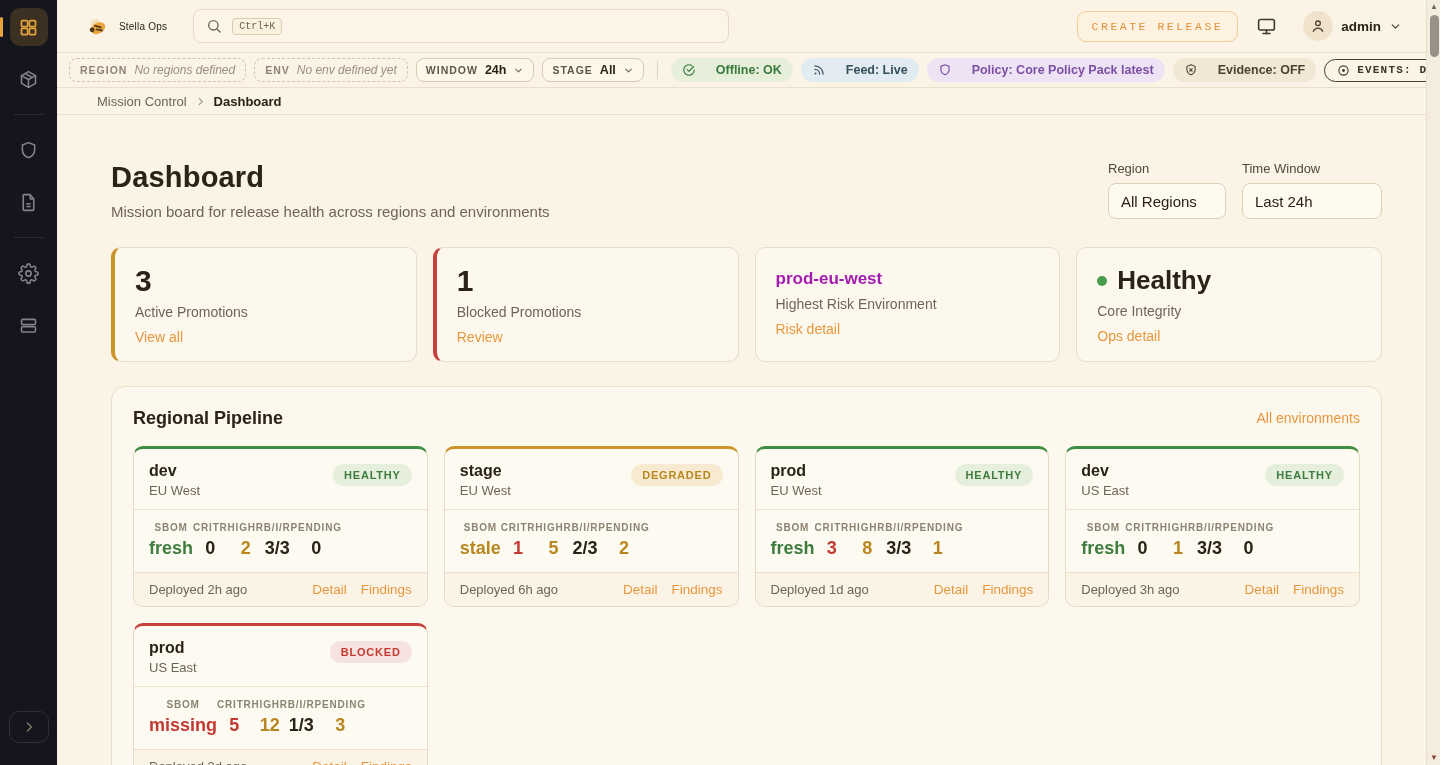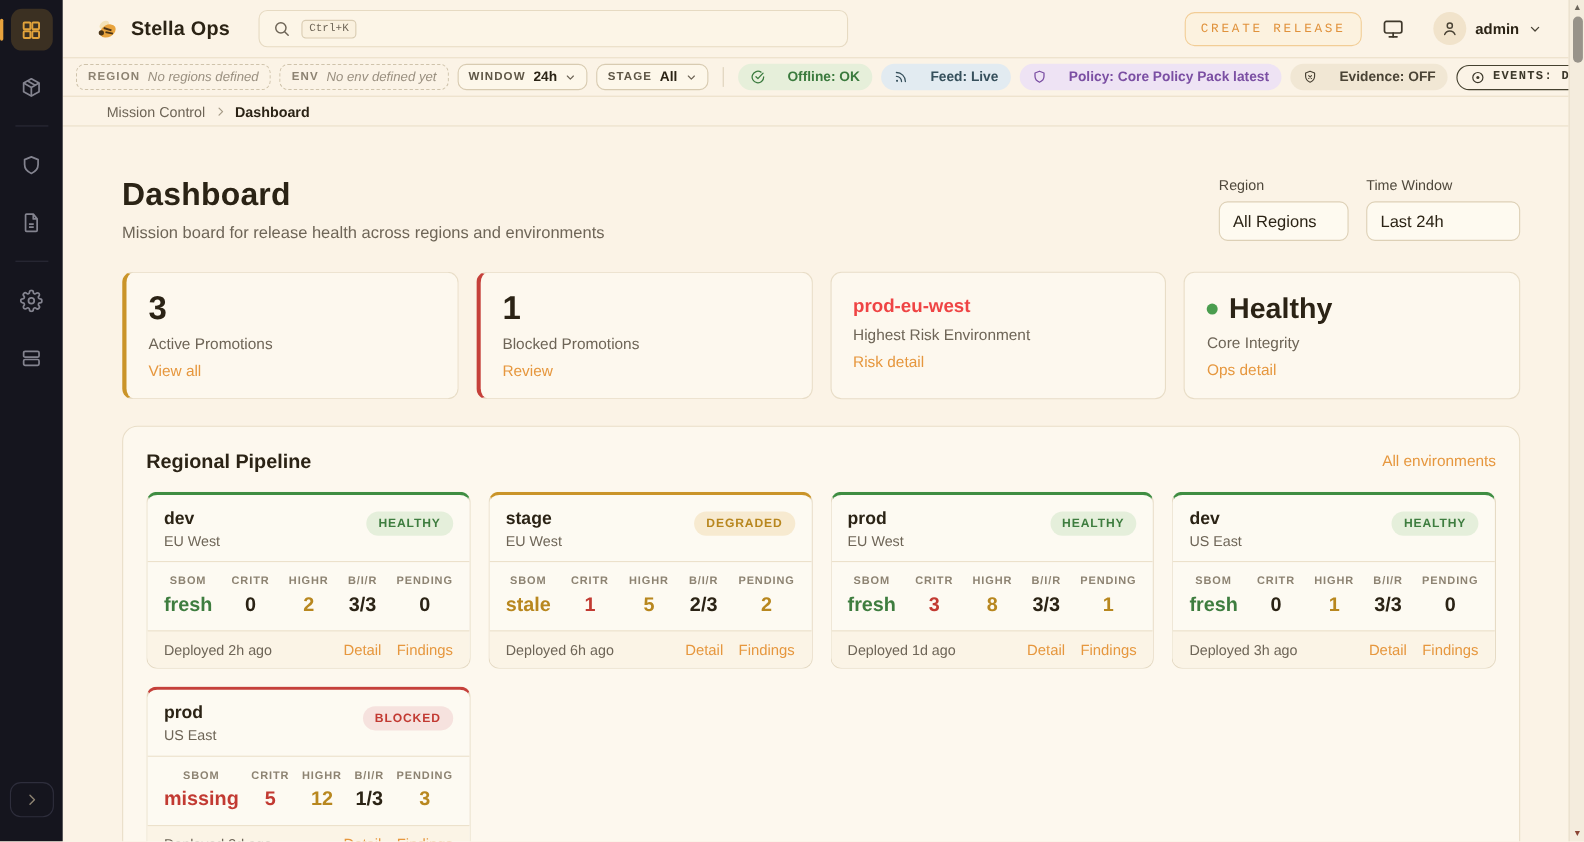--- a/index.html
+++ b/index.html
@@ -34,21 +34,21 @@
   }
   .side-collapse svg { width:14px; height:14px; }
 
   
   .main { flex:1; display:flex; flex-direction:column; margin-right:14px; min-width:0; }
 
   
   .topbar { height:52px; display:flex; align-items:center; padding:0 24px 0 27px; gap:14px; flex-shrink:0; }
   .logo-group { display:flex; align-items:center; gap:9px; }
   .logo-group svg { width:26px; height:26px; }
-  .app-title { font-size:18px; font-weight:700; letter-spacing:.2px; color:#2b2315; }
+  .app-title { font-size:10px; font-weight:400; letter-spacing:.2px; color:#2b2315; }
   .searchbar {
     width:536px; height:34px; border:1px solid #e6dac2; border-radius:8px;
     background:#fcf5e7; display:flex; align-items:center; padding:0 10px 0 12px; gap:10px;
     margin-left:12px;
   }
   .searchbar svg { width:16px; height:16px; color:#6e6557; flex-shrink:0; }
   .searchbar input {
     flex:1; border:none; outline:none; background:transparent;
     font-family:inherit; font-size:13.5px; color:#5f5747;
   }
@@ -137,21 +137,21 @@
 
   
   .stats { display:grid; grid-template-columns:repeat(4,1fr); gap:16px; margin-top:27px; }
   .scard {
     background:#fdf8ee; border:1px solid #e8ddc7; border-radius:10px;
     padding:17px 20px 15px; min-height:111px;
   }
   .scard--amber { border-left:4px solid #ca9429; }
   .scard--red   { border-left:4px solid #c5403a; }
   .scard-value { font-size:30px; font-weight:700; line-height:1.05; color:#2b2315; }
-  .scard-title { font-size:17px; font-weight:700; color:#ef4444; margin-top:4px; }
+  .scard-title { font-size:17px; font-weight:700; color:#a21caf; margin-top:4px; }
   .scard-label { font-size:14px; color:#6e6557; margin-top:7px; }
   .scard-link { font-size:14px; color:#e6973e; margin-top:9px; display:inline-block; cursor:pointer; text-decoration:none; }
   .healthy-row { display:flex; align-items:center; gap:10px; }
   .dot { width:10px; height:10px; border-radius:50%; background:#4a9d4e; flex-shrink:0; }
   .healthy-text { font-size:26px; font-weight:700; color:#2b2315; }
 
   
   .pipeline {
     margin-top:24px; background:#fdf8ee; border:1px solid #e9dec8; border-radius:14px;
     padding:21px 21px 24px;
@@ -172,21 +172,21 @@
   .pcard-head .sub { font-size:13px; color:#6e6557; margin-top:3px; }
   .badge {
     font-size:11px; font-weight:700; letter-spacing:.8px; border-radius:999px;
     padding:5px 11px; margin-top:2px;
   }
   .badge-healthy  { background:#e5efdb; color:#3e7d3f; }
   .badge-degraded { background:#f7ead0; color:#b8871f; }
   .badge-blocked  { background:#f6e2de; color:#c23a32; }
   .pcard-metrics {
     border-top:1px solid #ece1cb; padding:12px 15px 13px;
-    display:flex; justify-content:space-between;
+    display:flex; 
   }
   .metric { text-align:center; }
   .mlabel { display:block; font-size:10px; font-weight:600; letter-spacing:.8px; color:#8d8372; margin-bottom:5px; }
   .mval { font-size:18px; font-weight:700; }
   .val-good    { color:#3e7d3f; }
   .val-warn    { color:#b8871f; }
   .val-bad     { color:#c23a32; }
   .val-neutral { color:#2b2315; }
   .pcard-foot {
     border-top:1px solid #ece1cb; background:#fbf4e6; padding:9px 15px;

